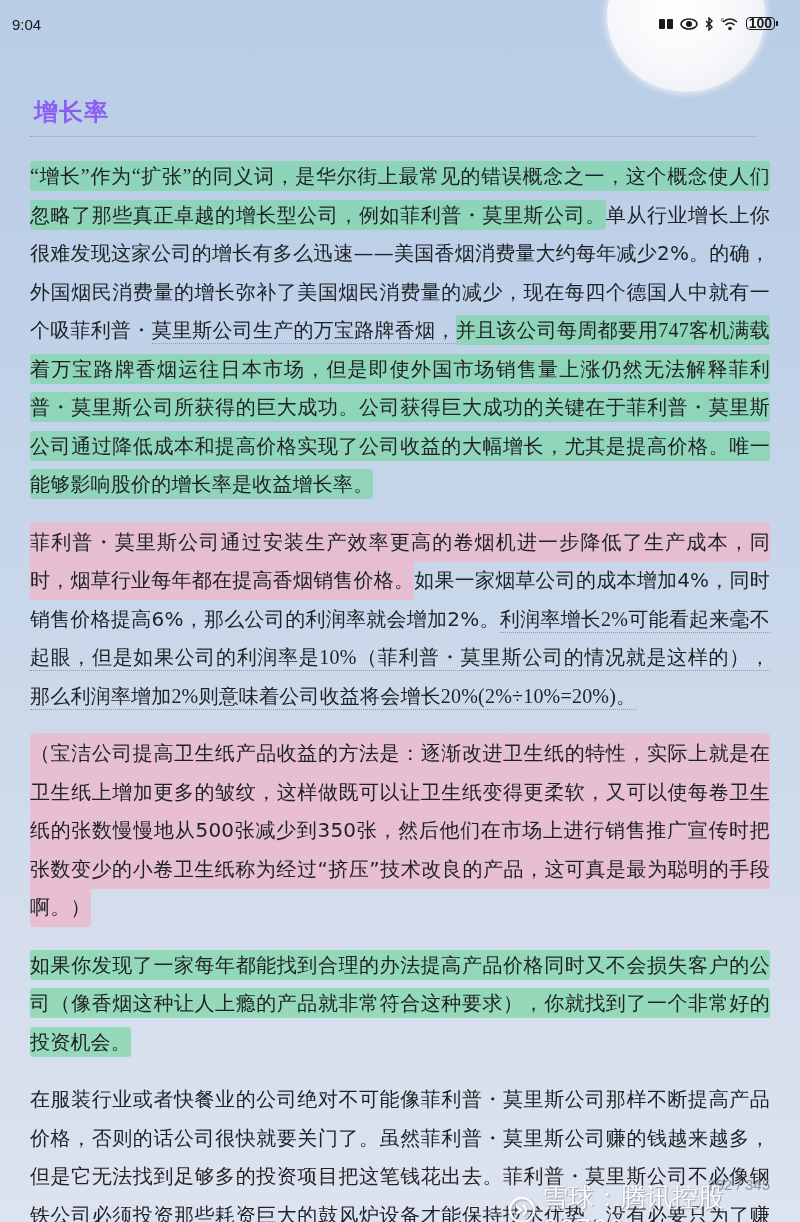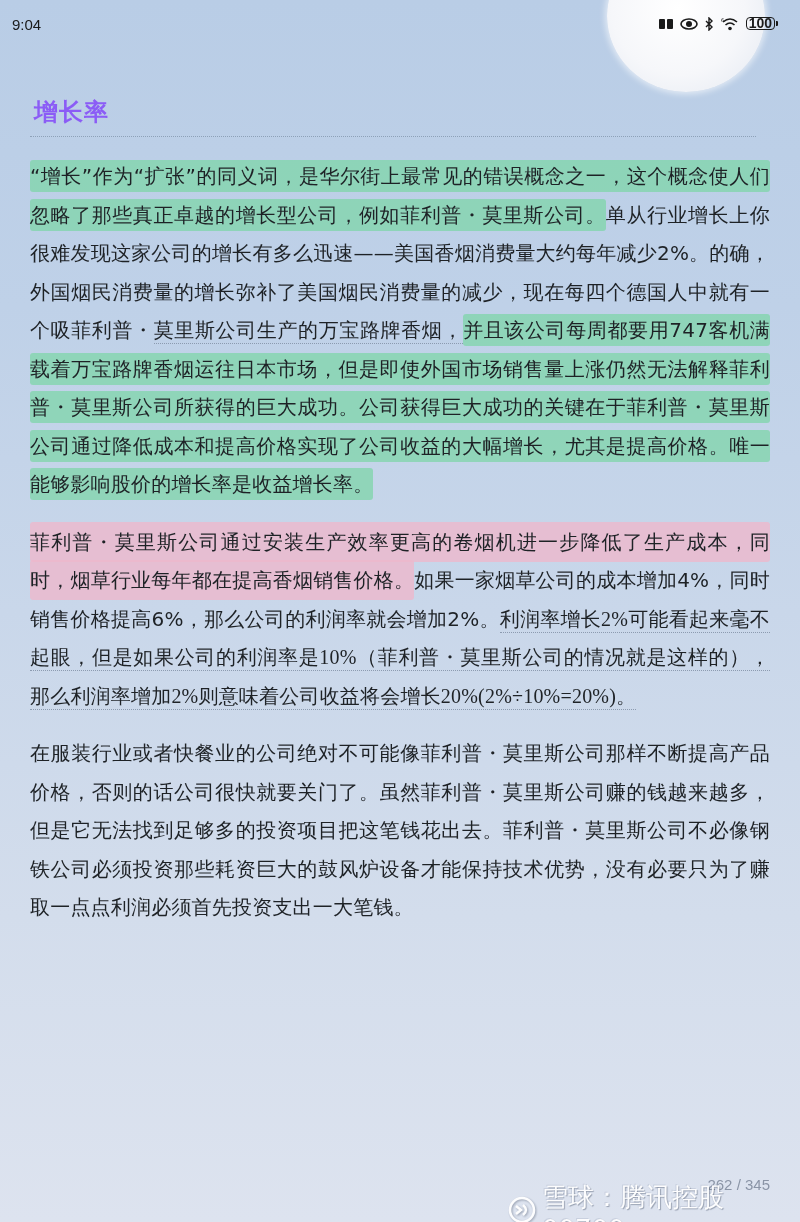--- a/index.html
+++ b/index.html
@@ -56,20 +56,21 @@
     text-align: justify;
     letter-spacing: 0.2px;
     margin-bottom: 19px;
   }
   .hl-green {
     background: rgba(124, 214, 166, 0.72);
     border-radius: 3px;
     box-decoration-break: clone;
     -webkit-box-decoration-break: clone;
     padding: 4px 0;
+    font-family: Liberation Serif, serif;
   }
   .hl-pink {
     background: rgba(238, 184, 204, 0.80);
     border-radius: 3px;
     box-decoration-break: clone;
     -webkit-box-decoration-break: clone;
     padding: 8px 0;
   }
   .ul-dotted {
     border-bottom: 1.5px dotted #8c9bb0;
@@ -136,20 +137,26 @@
 <div class="title-rule"></div>
 
 <div class="content">
   <p class="para">
     <span class="hl-green">“增长”作为“扩张”的同义词，是华尔街上最常见的错误概念之一，这个概念使人们忽略了那些真正卓越的增长型公司，例如菲利普・莫里斯公司。</span><span>单从行业增长上你很难发现这家公司的增长有多么迅速——美国香烟消费量大约每年减少2%。的确，外国烟民消费量的增长弥补了美国烟民消费量的减少，现在每四个德国人中就有一个吸菲利普・</span><span class="ul-dotted">莫里斯公司生产的万宝路牌香烟，</span><span class="hl-green">并且该公司每周都要用747客机满载着万宝路牌香烟运往日本市场，但是即使外国市场销售量上涨仍然无法解释菲利普・莫里斯公司所获得的巨大成功。公司获得巨大成功的关键在于菲利普・莫里斯公司通过降低成本和提高价格实现了公司收益的大幅增长，尤其是提高价格。唯一能够影响股价的增长率是收益增长率。</span>
   </p>
   <p class="para">
     <span class="hl-pink">菲利普・莫里斯公司通过安装生产效率更高的卷烟机进一步降低了生产成本，同时，烟草行业每年都在提高香烟销售价格。</span><span>如果一家烟草公司的成本增加4%，同时销售价格提高6%，那么公司的利润率就会增加2%。</span><span class="ul-dotted">利润率增长2%可能看起来毫不起眼，但是如果公司的利润率是10%（菲利普・莫里斯公司的情况就是这样的），那么利润率增加2%则意味着公司收益将会增长20%(2%÷10%=20%)。</span>
   </p>
   <p class="para">
+    <span class="hl-pink">（宝洁公司提高卫生纸产品收益的方法是：逐渐改进卫生纸的特性，实际上就是在卫生纸上增加更多的皱纹，这样做既可以让卫生纸变得更柔软，又可以使每卷卫生纸的张数慢慢地从500张减少到350张，然后他们在市场上进行销售推广宣传时把张数变少的小卷卫生纸称为经过“挤压”技术改良的产品，这可真是最为聪明的手段啊。）</span>
+  </p>
+  <p class="para">
+    <span class="hl-green">如果你发现了一家每年都能找到合理的办法提高产品价格同时又不会损失客户的公司（像香烟这种让人上瘾的产品就非常符合这种要求），你就找到了一个非常好的投资机会。</span>
+  </p>
+  <p class="para">
     <span>在服装行业或者快餐业的公司绝对不可能像菲利普・莫里斯公司那样不断提高产品价格，否则的话公司很快就要关门了。虽然菲利普・莫里斯公司赚的钱越来越多，但是它无法找到足够多的投资项目把这笔钱花出去。菲利普・莫里斯公司不必像钢铁公司必须投资那些耗资巨大的鼓风炉设备才能保持技术优势，没有必要只为了赚取一点点利润必须首先投资支出一大笔钱。</span>
   </p>
 </div>
 
 <div class="page-number">262 / 345</div>
 
 <div class="watermark">
   <span>
     <svg width="28" height="28" viewBox="0 0 28 28">
         <circle cx="14" cy="14" r="12" fill="none" stroke="#ffffff" stroke-width="2.5"></circle>

